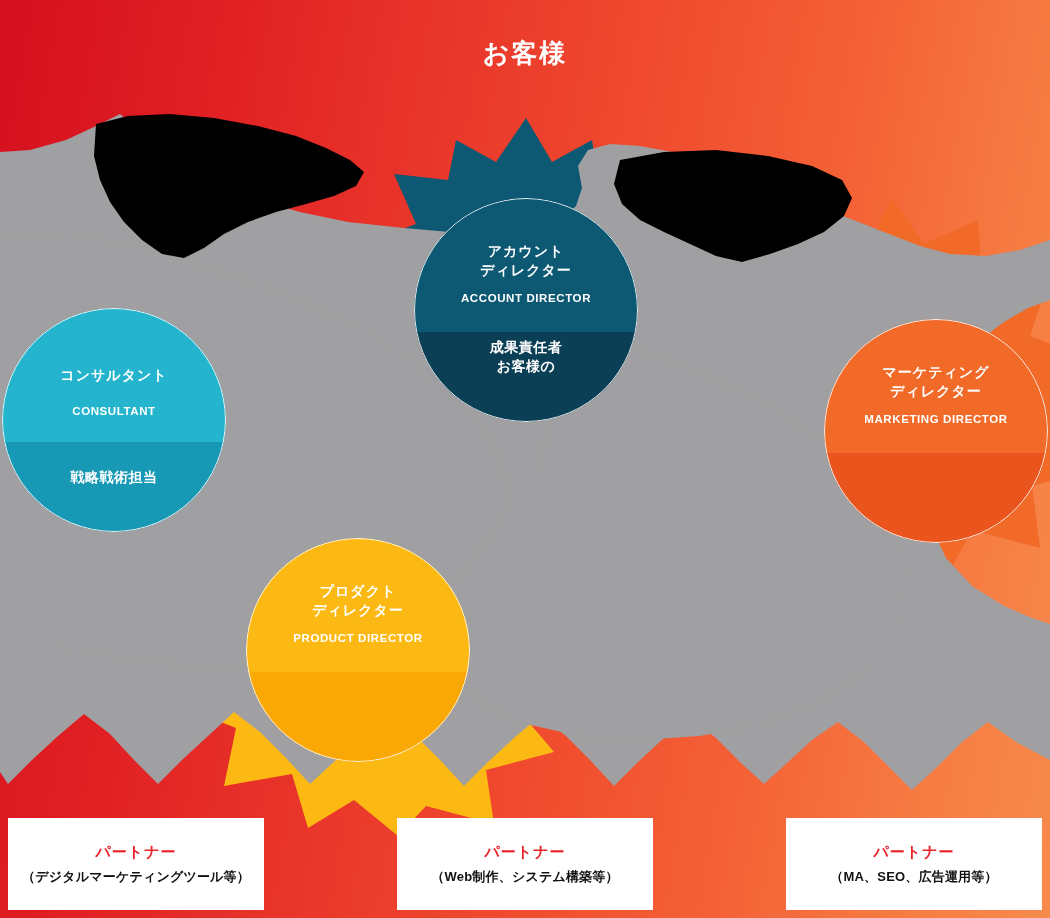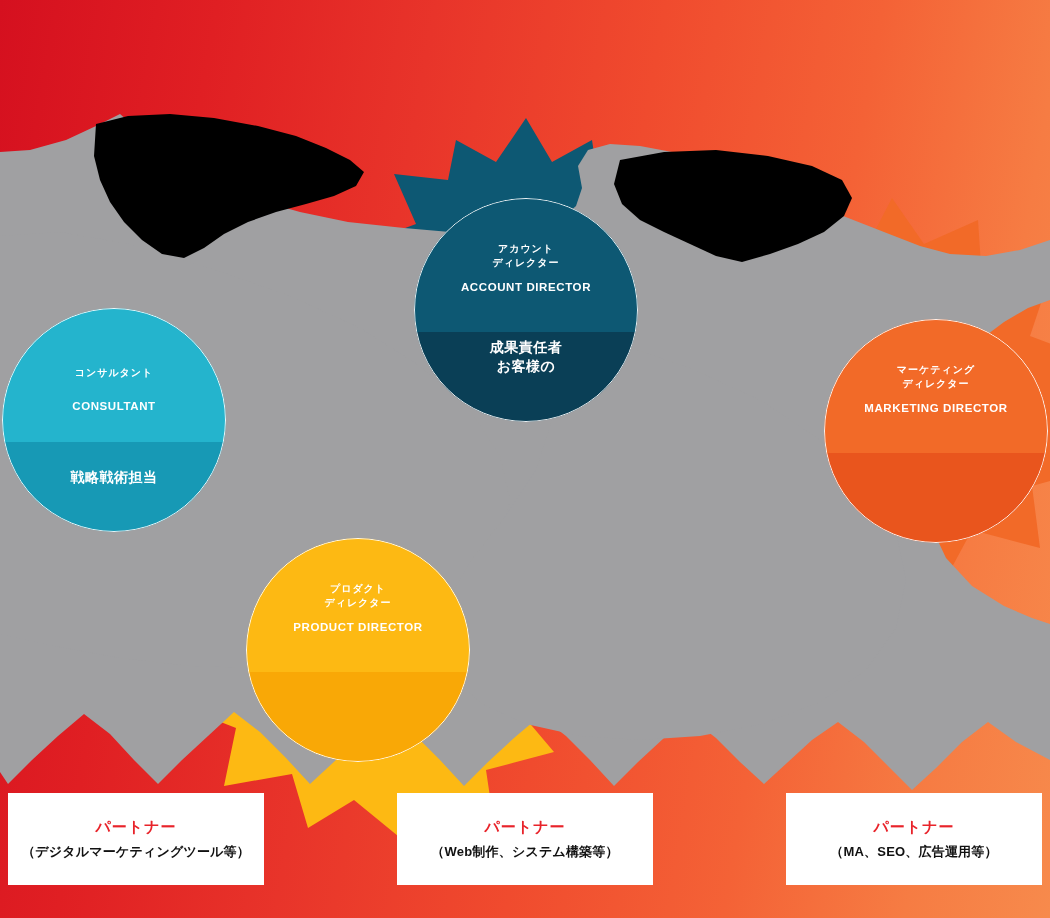--- a/index.html
+++ b/index.html
@@ -60,21 +60,21 @@
     box-sizing:border-box;
   }
   .role .content{
     position:absolute;inset:0;
     display:flex;flex-direction:column;
     align-items:center;
     color:#ffffff;
     text-align:center;
   }
   .role .jp{
-    font-size:10px;font-weight:bold;line-height:1.35;letter-spacing:1px;
+    font-size:14px;font-weight:bold;line-height:1.35;letter-spacing:1px;
     margin-top:44px;
   }
   .role .jp.one-line{margin-top:58px;}
   .role .en{
     font-size:11.5px;font-weight:bold;letter-spacing:.6px;
     margin-top:12px;
     text-align:right;
   }
   .role .en.one-line{margin-top:20px;}
   .role .duty{
@@ -100,21 +100,21 @@
 
   
   .partner{
     position:absolute;
     background:#ffffff;
     z-index:50;
     display:flex;flex-direction:column;
     align-items:center;justify-content:center;
     box-sizing:border-box;
     height:92px;
-    top:793px;
+    top:818px;
     text-align:center;
   }
   .partner .p-title{
     color:#e8232a;font-size:15px;font-weight:bold;letter-spacing:1px;
     line-height:1.2;
   }
   .partner .p-sub{
     color:#111111;font-size:13px;font-weight:bold;letter-spacing:.2px;
     margin-top:8px;line-height:1.2;
   }
@@ -122,20 +122,21 @@
   .partner.p2{left:397px;width:256px;}
   .partner.p3{left:786px;width:256px;}
 </style>
 </head>
 <body>
 
 <div id="stage">
 
   <div class="bg-gradient"></div>
 
+  <div class="title">お客様</div>
 
   <div class="burst" style="left:330px;top:118px;">
     <svg width="400" height="300" viewBox="0 0 400 300">
       <polygon points="196,0 222,44 262,22 268,62 320,54 300,106 390,140 330,176 380,236 300,244 286,290 226,256 196,292 160,254 104,286 88,238 14,236 58,176 0,138 86,106 64,56 118,62 126,22 166,44" fill="#0d5873"></polygon>
     </svg>
   </div>
 
   <div class="burst" style="left:-80px;top:240px;">
     <svg width="360" height="330" viewBox="0 0 360 330">
       <polygon points="190,6 214,52 268,36 266,92 340,116 292,160 352,220 286,238 296,300 226,286 196,326 158,282 100,310 92,254 24,256 58,196 0,150 62,116 48,58 110,66 128,20 164,52" fill="#24b4cd"></polygon>

